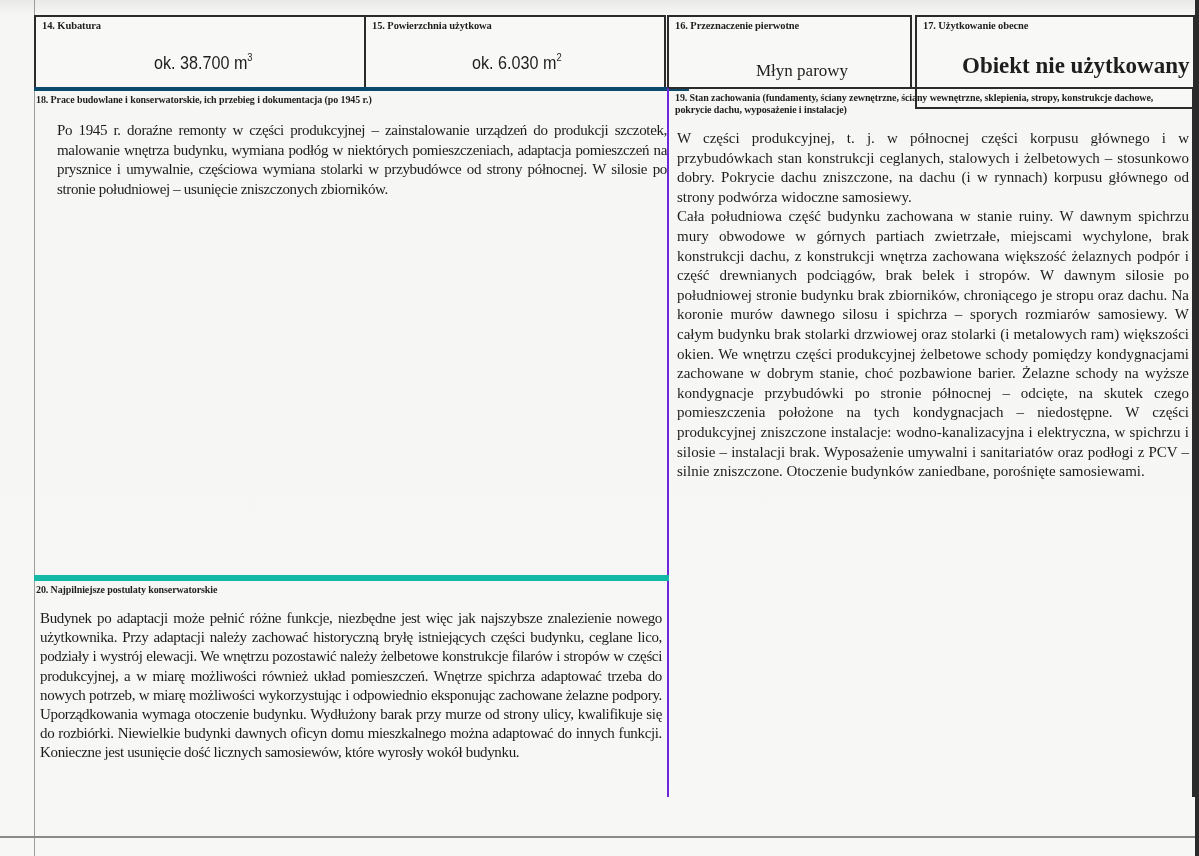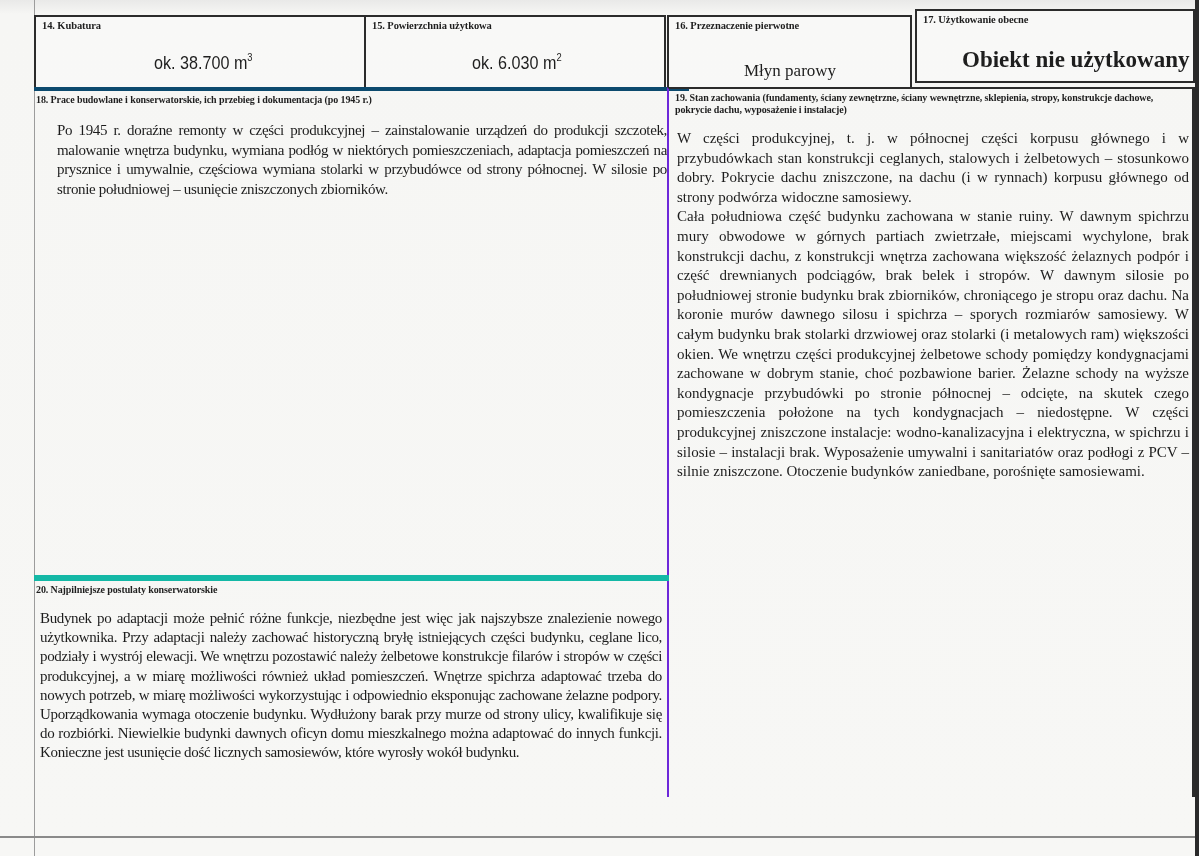--- a/index.html
+++ b/index.html
@@ -109,24 +109,24 @@
   <span class="big-value" style="left:118px; top:34px;"><span>ok. 38.700 m</span><sup>3</sup></span>
 </div>
 
 <div class="cell" style="left:364px; top:15px; width:302px; height:74px;">
   <span class="cell-label">15. Powierzchnia użytkowa</span>
   <span class="big-value" style="left:106px; top:34px;"><span>ok. 6.030 m</span><sup>2</sup></span>
 </div>
 
 <div class="cell" style="left:667px; top:15px; width:245px; height:74px;">
   <span class="cell-label">16. Przeznaczenie pierwotne</span>
-  <span class="big-value value-serif" style="left:75px; top:44px; font-size:17px;">Młyn parowy</span>
+  <span class="big-value value-serif" style="left:87px; top:44px; font-size:17px;">Młyn parowy</span>
 </div>
 
-<div class="cell" style="left:915px; top:9px; width:280px; height:74px;padding-left:31px;">
+<div class="cell" style="left:915px; top:15px; width:280px; height:94px;padding-left:31px;">
   <span class="cell-label">17. Użytkowanie obecne</span>
   <span class="big-value value-serif" style="left:45px; top:36px; font-size:23px;font-weight:bold;">Obiekt nie użytkowany</span>
 </div>
 
 <div class="cell" style="left:34px; top:87px; width:655px; height:490px; border-top:4px solid #0c4a6e; border-right:none; border-bottom:none; border-left:none; background:transparent;">
   <span class="cell-label" style="font-size:10px; left:2px;">18. Prace budowlane i konserwatorskie, ich przebieg i dokumentacja (po 1945 r.)</span>
   <div class="body-text condensed" style="left:23px; top:30px; width:610px;">
     <p style="text-indent:0;">Po 1945 r. doraźne remonty w części produkcyjnej – zainstalowanie urządzeń do produkcji szczotek, malowanie wnętrza budynku, wymiana podłóg w niektórych pomieszczeniach, adaptacja pomieszczeń na prysznice i umywalnie, częściowa wymiana stolarki w przybudówce od strony północnej. W silosie po stronie południowej – usunięcie zniszczonych zbiorników.</p>
   </div>
 </div>

